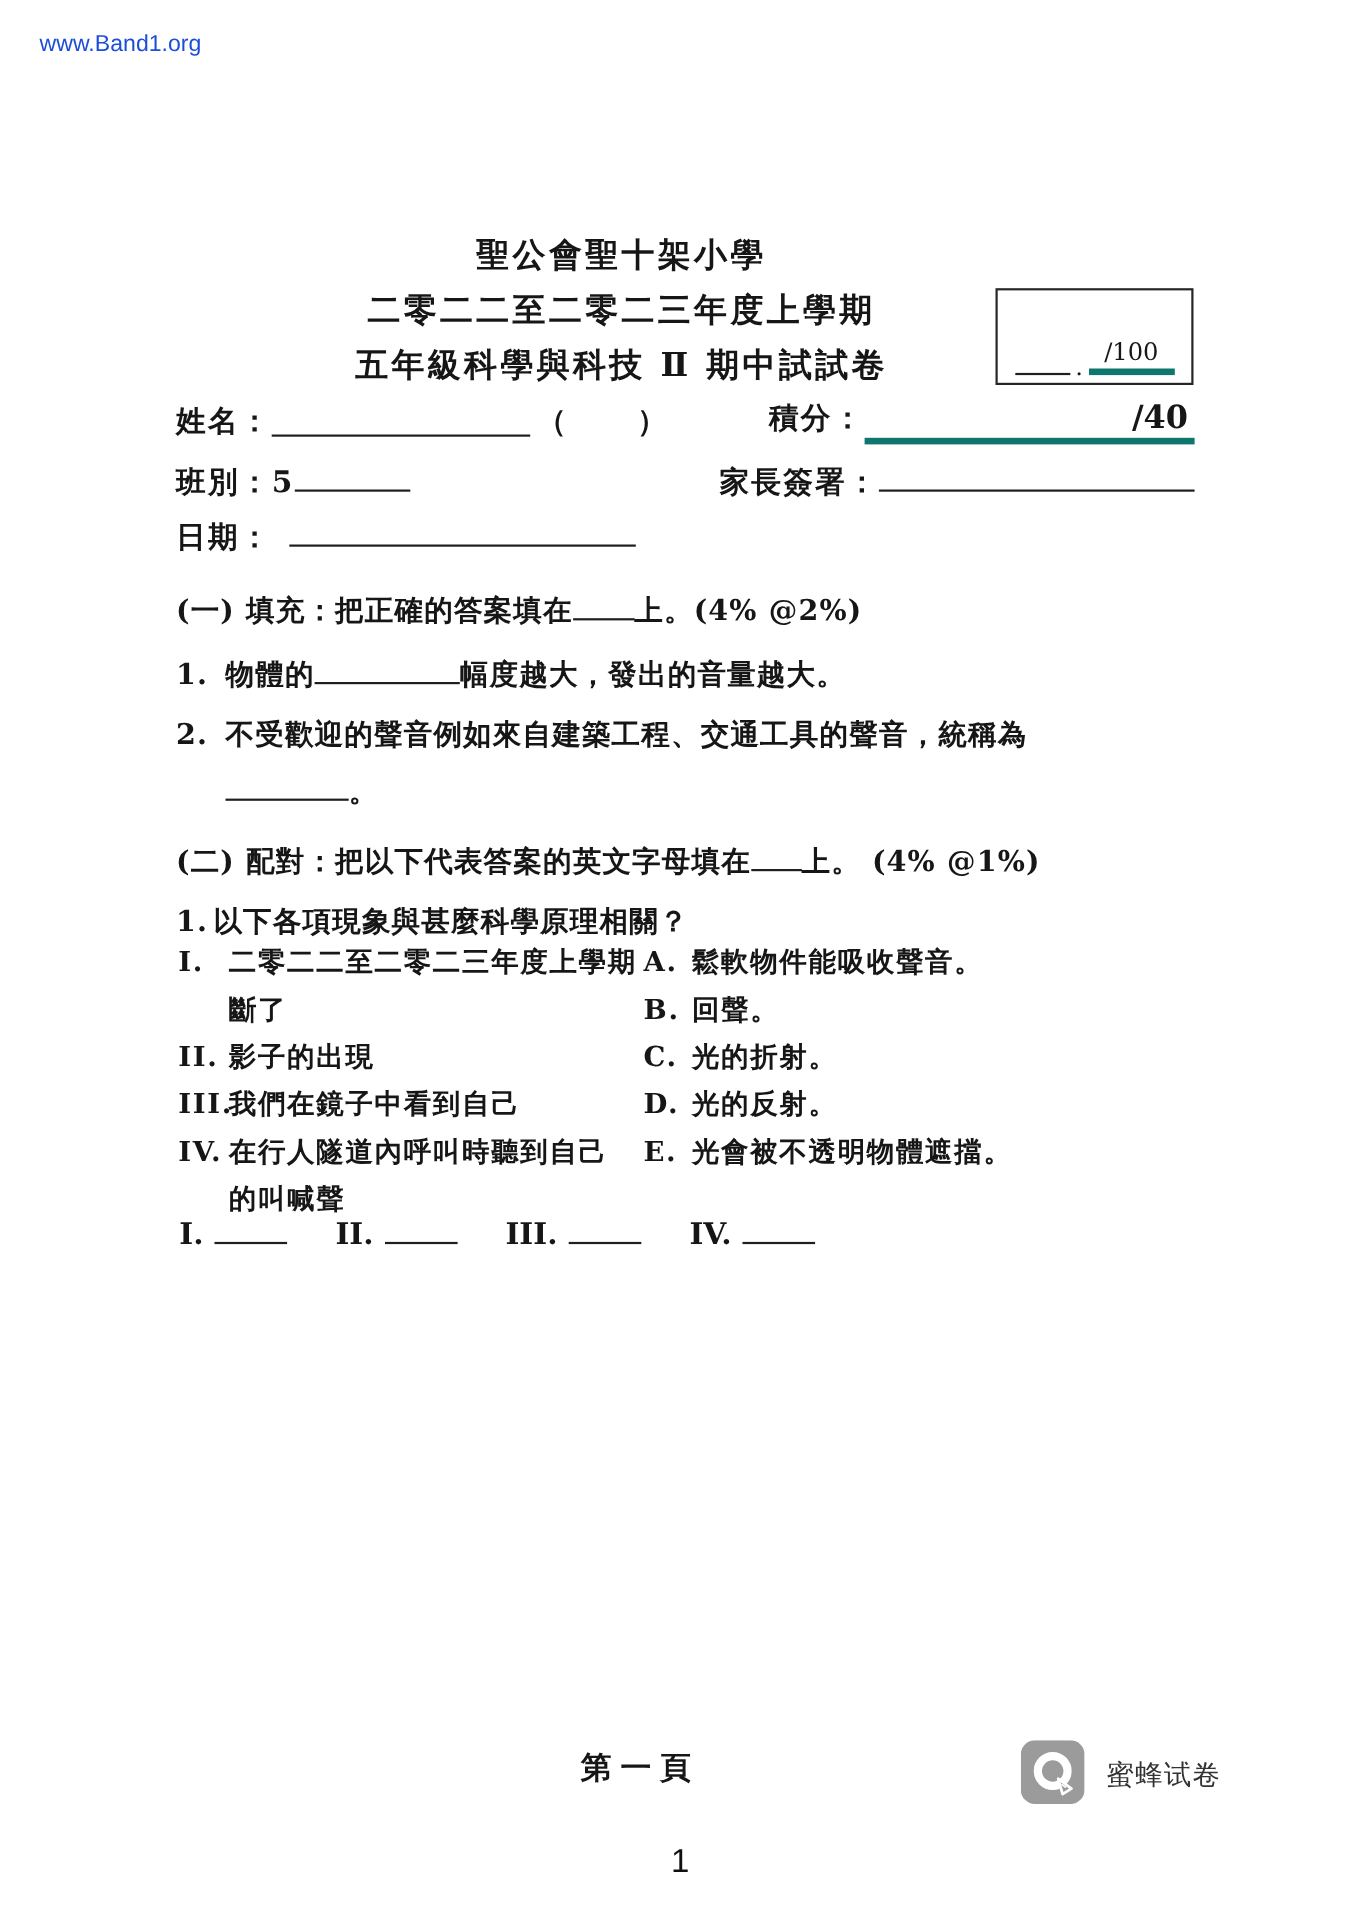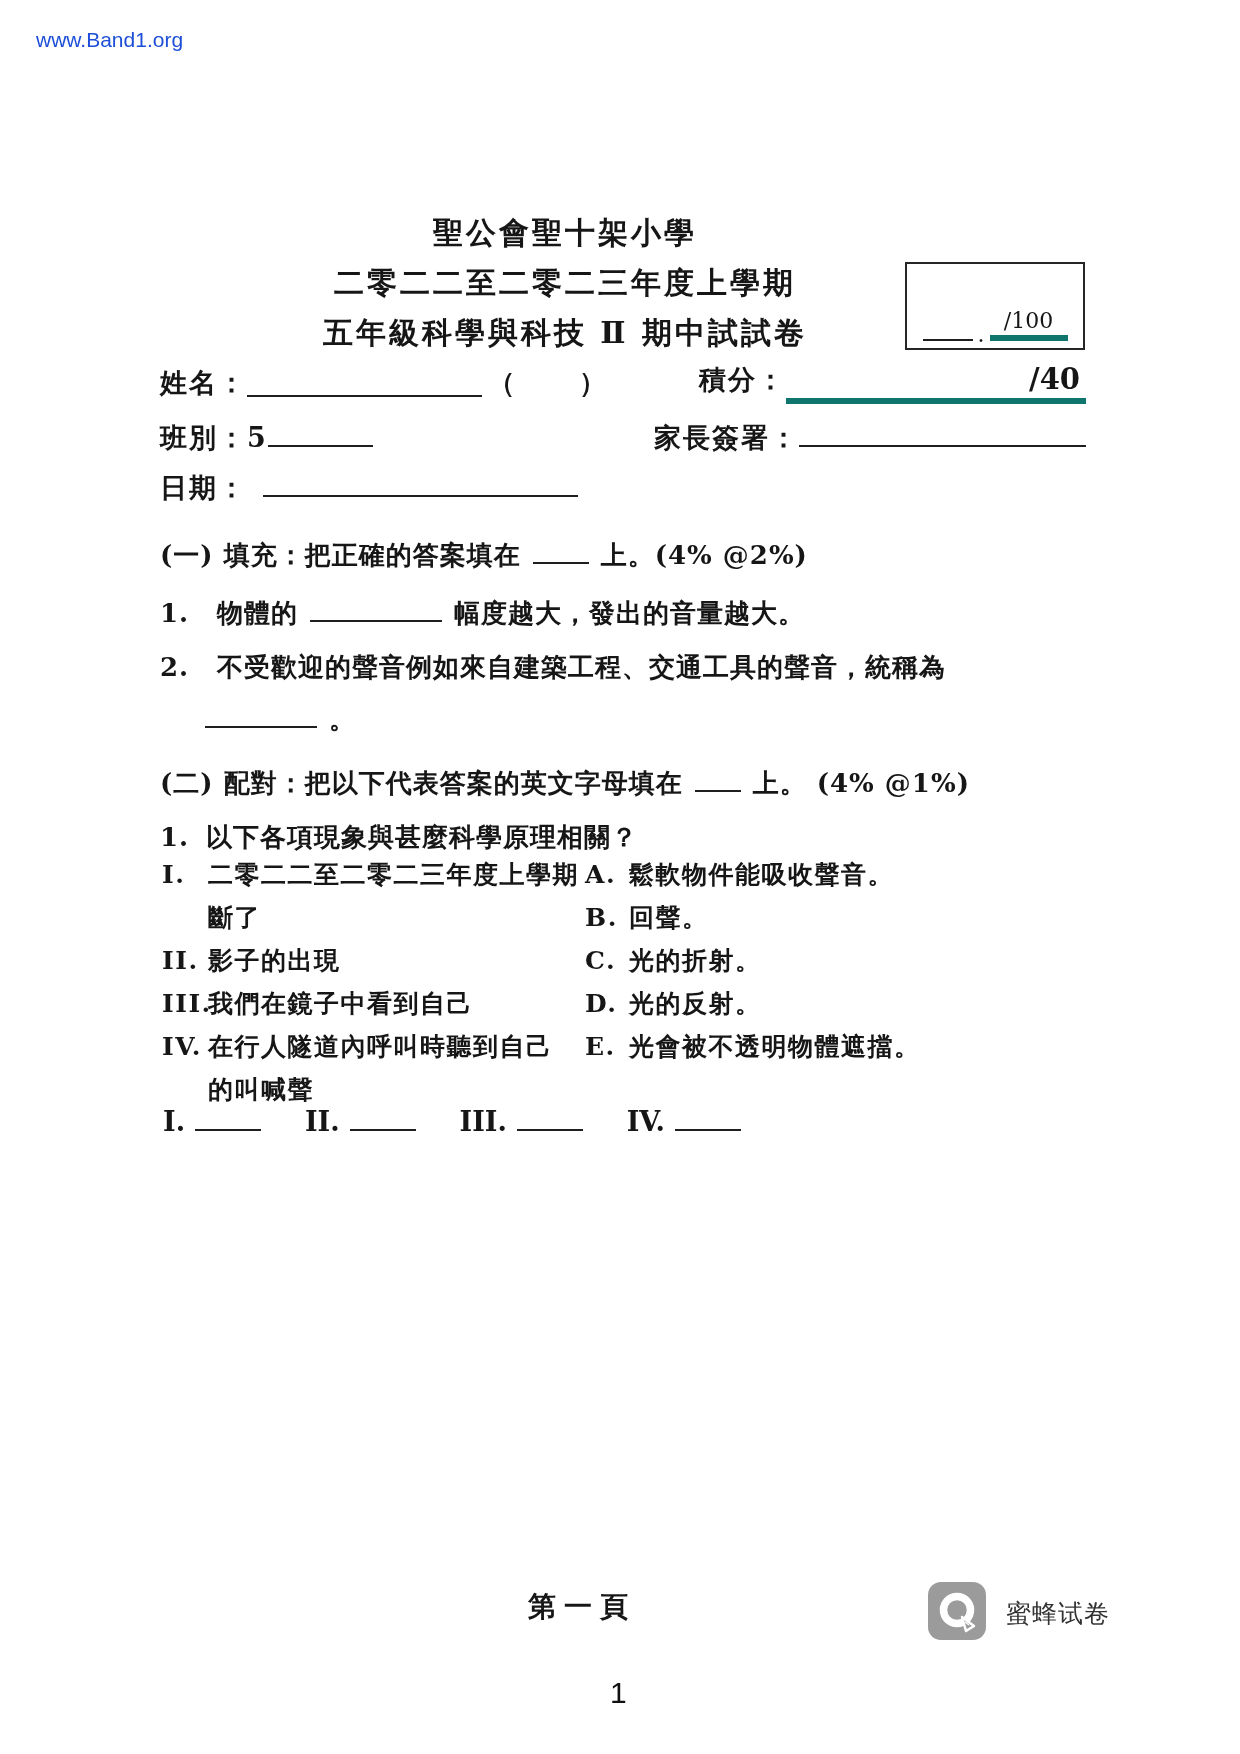--- a/index.html
+++ b/index.html
@@ -53,21 +53,21 @@
   #row-name   { top: 362px; align-items: center; }
   #row-class  { top: 420px; }
   #row-date   { top: 470px; gap: 16px; }
   .right-group { margin-left: auto; display: flex; align-items: baseline; }
   .marks-line { width: 300px; text-align: right; font-size: 29px; letter-spacing: 0; padding-right: 6px; }
   .sign-line  { width: 287px; }
 
   .heading, .q-line {
     position: absolute; left: 160px;
     font-size: 26px; font-weight: 600; letter-spacing: 1px;
-    display: flex; align-items: baseline; white-space: nowrap; gap: 12px;
+    display: flex; align-items: baseline; white-space: nowrap;
   }
   #sec1-heading { top: 538px; }
   #q1           { top: 596px; }
   #q2           { top: 650px; }
   #q2-cont      { top: 702px; left: 205px; }
   #sec2-heading { top: 766px; }
   #s2q1         { top: 820px; }
   .qnum { display: inline-block; width: 45px; flex: none; }
   .qnum-sm { display: inline-block; width: 34px; flex: none; }
 

